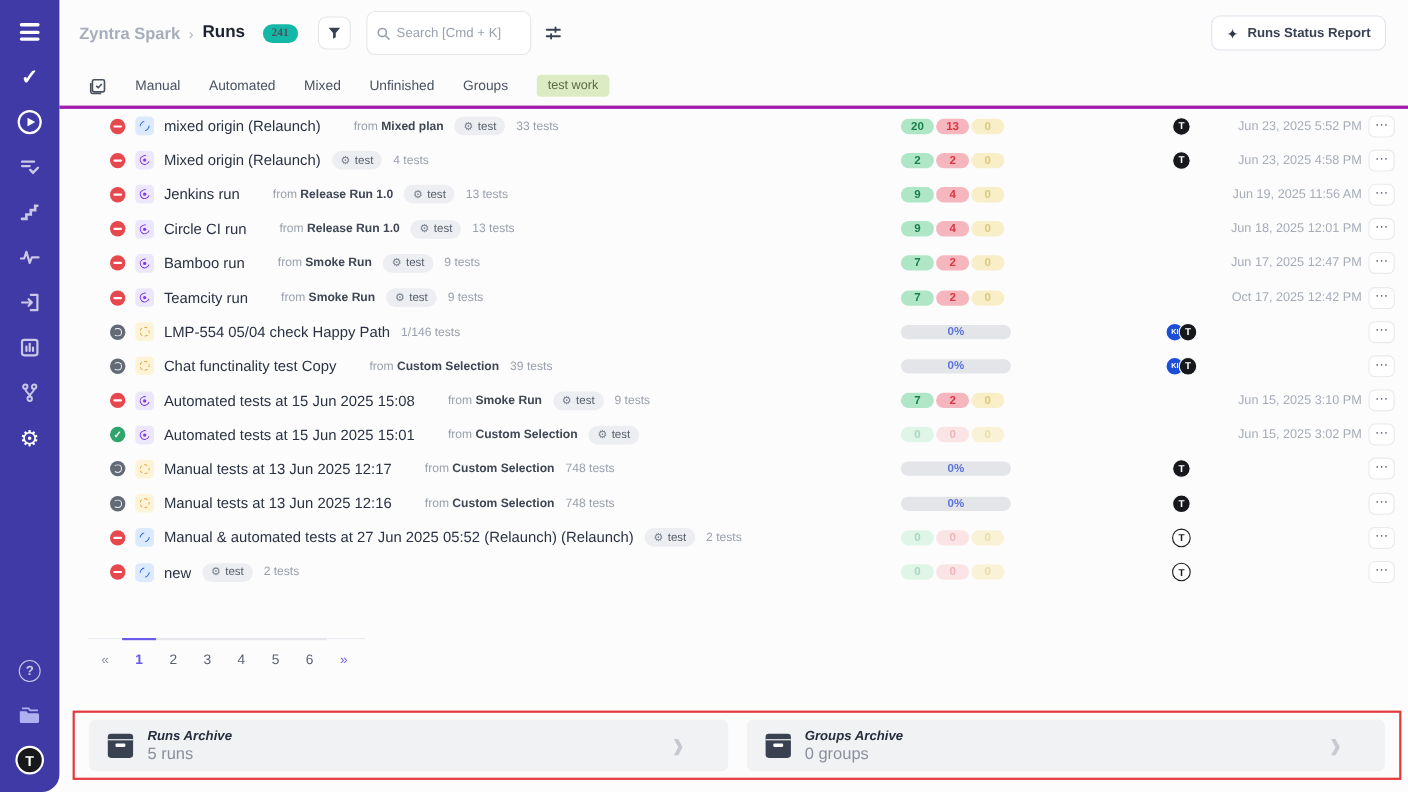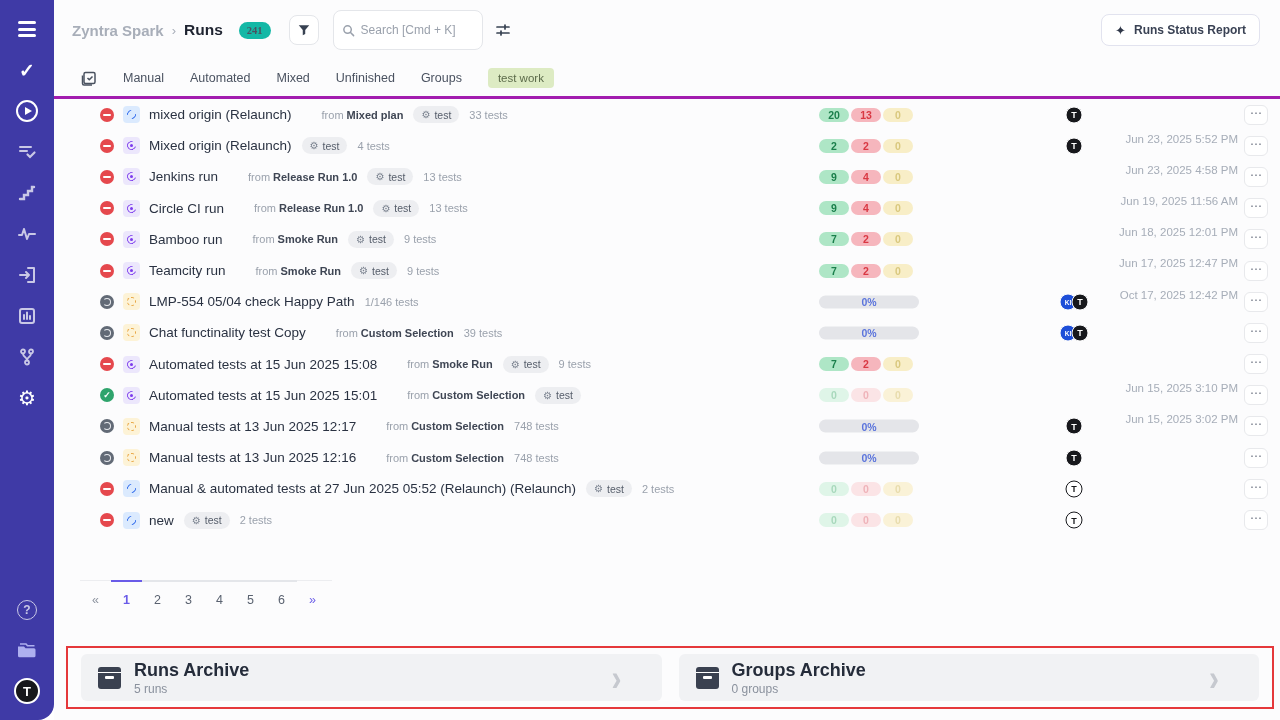--- a/index.html
+++ b/index.html
@@ -112,21 +112,21 @@
 
   .avatars { position:absolute; left:1000px; top:50%; transform:translate(-50%,-50%); display:flex; }
   .avatar { width:17px; height:17px; border-radius:50%; display:flex; align-items:center; justify-content:center;
             font-size:9px; font-weight:bold; border:1.5px solid #fcfcfd; }
   .avatar + .avatar { margin-left:-5px; }
   .av-dark { background:#17181c; color:#fff; }
   .av-blue { background:#1d4ed8; color:#fff; font-size:6.5px; }
   .av-light { background:#fff; color:#17181c; border:1.5px solid #17181c; }
 
   .run-date { position:absolute; right:42px; top:50%; transform:translateY(-50%);
-              font-size:11.5px; color:#a6adb8; white-space:nowrap;margin-top:24px; }
+              font-size:11.5px; color:#a6adb8; white-space:nowrap; }
   .menu-btn { position:absolute; right:12px; top:50%; transform:translateY(-50%);
               width:24px; height:20px; background:#fff; border:1px solid #e8e9ec; border-radius:6px;
               color:#6b7280; font-size:12px; line-height:1; cursor:pointer;
               display:flex; align-items:center; justify-content:center; padding-bottom:4px; }
 
   
   .pagination { margin:44px 0 0 26px; width:252px; border-top:1px solid #ecedf0; display:flex; }
   .page-item { width:31px; text-align:center; padding-top:11px; font-size:12.5px; color:#5a6270;
                cursor:pointer; margin-top:-1px; border-top:2px solid transparent; }
   .page-item.num { border-top-color:#e4e6ea; }
@@ -136,22 +136,22 @@
 
   
   .archive-highlight { position:absolute; left:12px; right:6px; bottom:11px; height:63px;
                        border:2px solid #e5383b; display:flex; gap:17px; padding:6px 13px; background:transparent; }
   .archive-card { flex:1; background:#f1f2f4; border-radius:6px; display:flex; align-items:center;
                   padding:0 22px 0 17px; gap:13px; cursor:pointer; }
   .archive-box { width:23px; height:22px; background:#3a4150; border-radius:3px; position:relative; flex:0 0 23px; }
   .archive-box::before { content:""; position:absolute; left:0; right:0; top:5px; height:1.5px; background:#fff; }
   .archive-box::after { content:""; position:absolute; left:7px; top:9px; width:9px; height:3.5px; background:#fff; border-radius:1px; }
   .archive-texts { display:flex; flex-direction:column; gap:1px; }
-  .archive-title { font-size:18px; font-weight:bold; color:#252c3a; }
-  .archive-sub { font-size:12px; color:#8a919d; }
+  .archive-title { font-size:12px; font-weight:bold; color:#252c3a;font-style:italic; }
+  .archive-sub { font-size:15px; color:#8a919d; }
   .archive-chevron { margin-left:auto; margin-right:18px; color:#c6c9cf; font-size:30px; line-height:1;
                      font-weight:bold; transform:scaleY(1.25); }
 </style>
 </head>
 <body>
 
 <nav class="sidebar">
   <div class="sb-top">
     <div class="sb-icon bright">
         <span class="burger">

